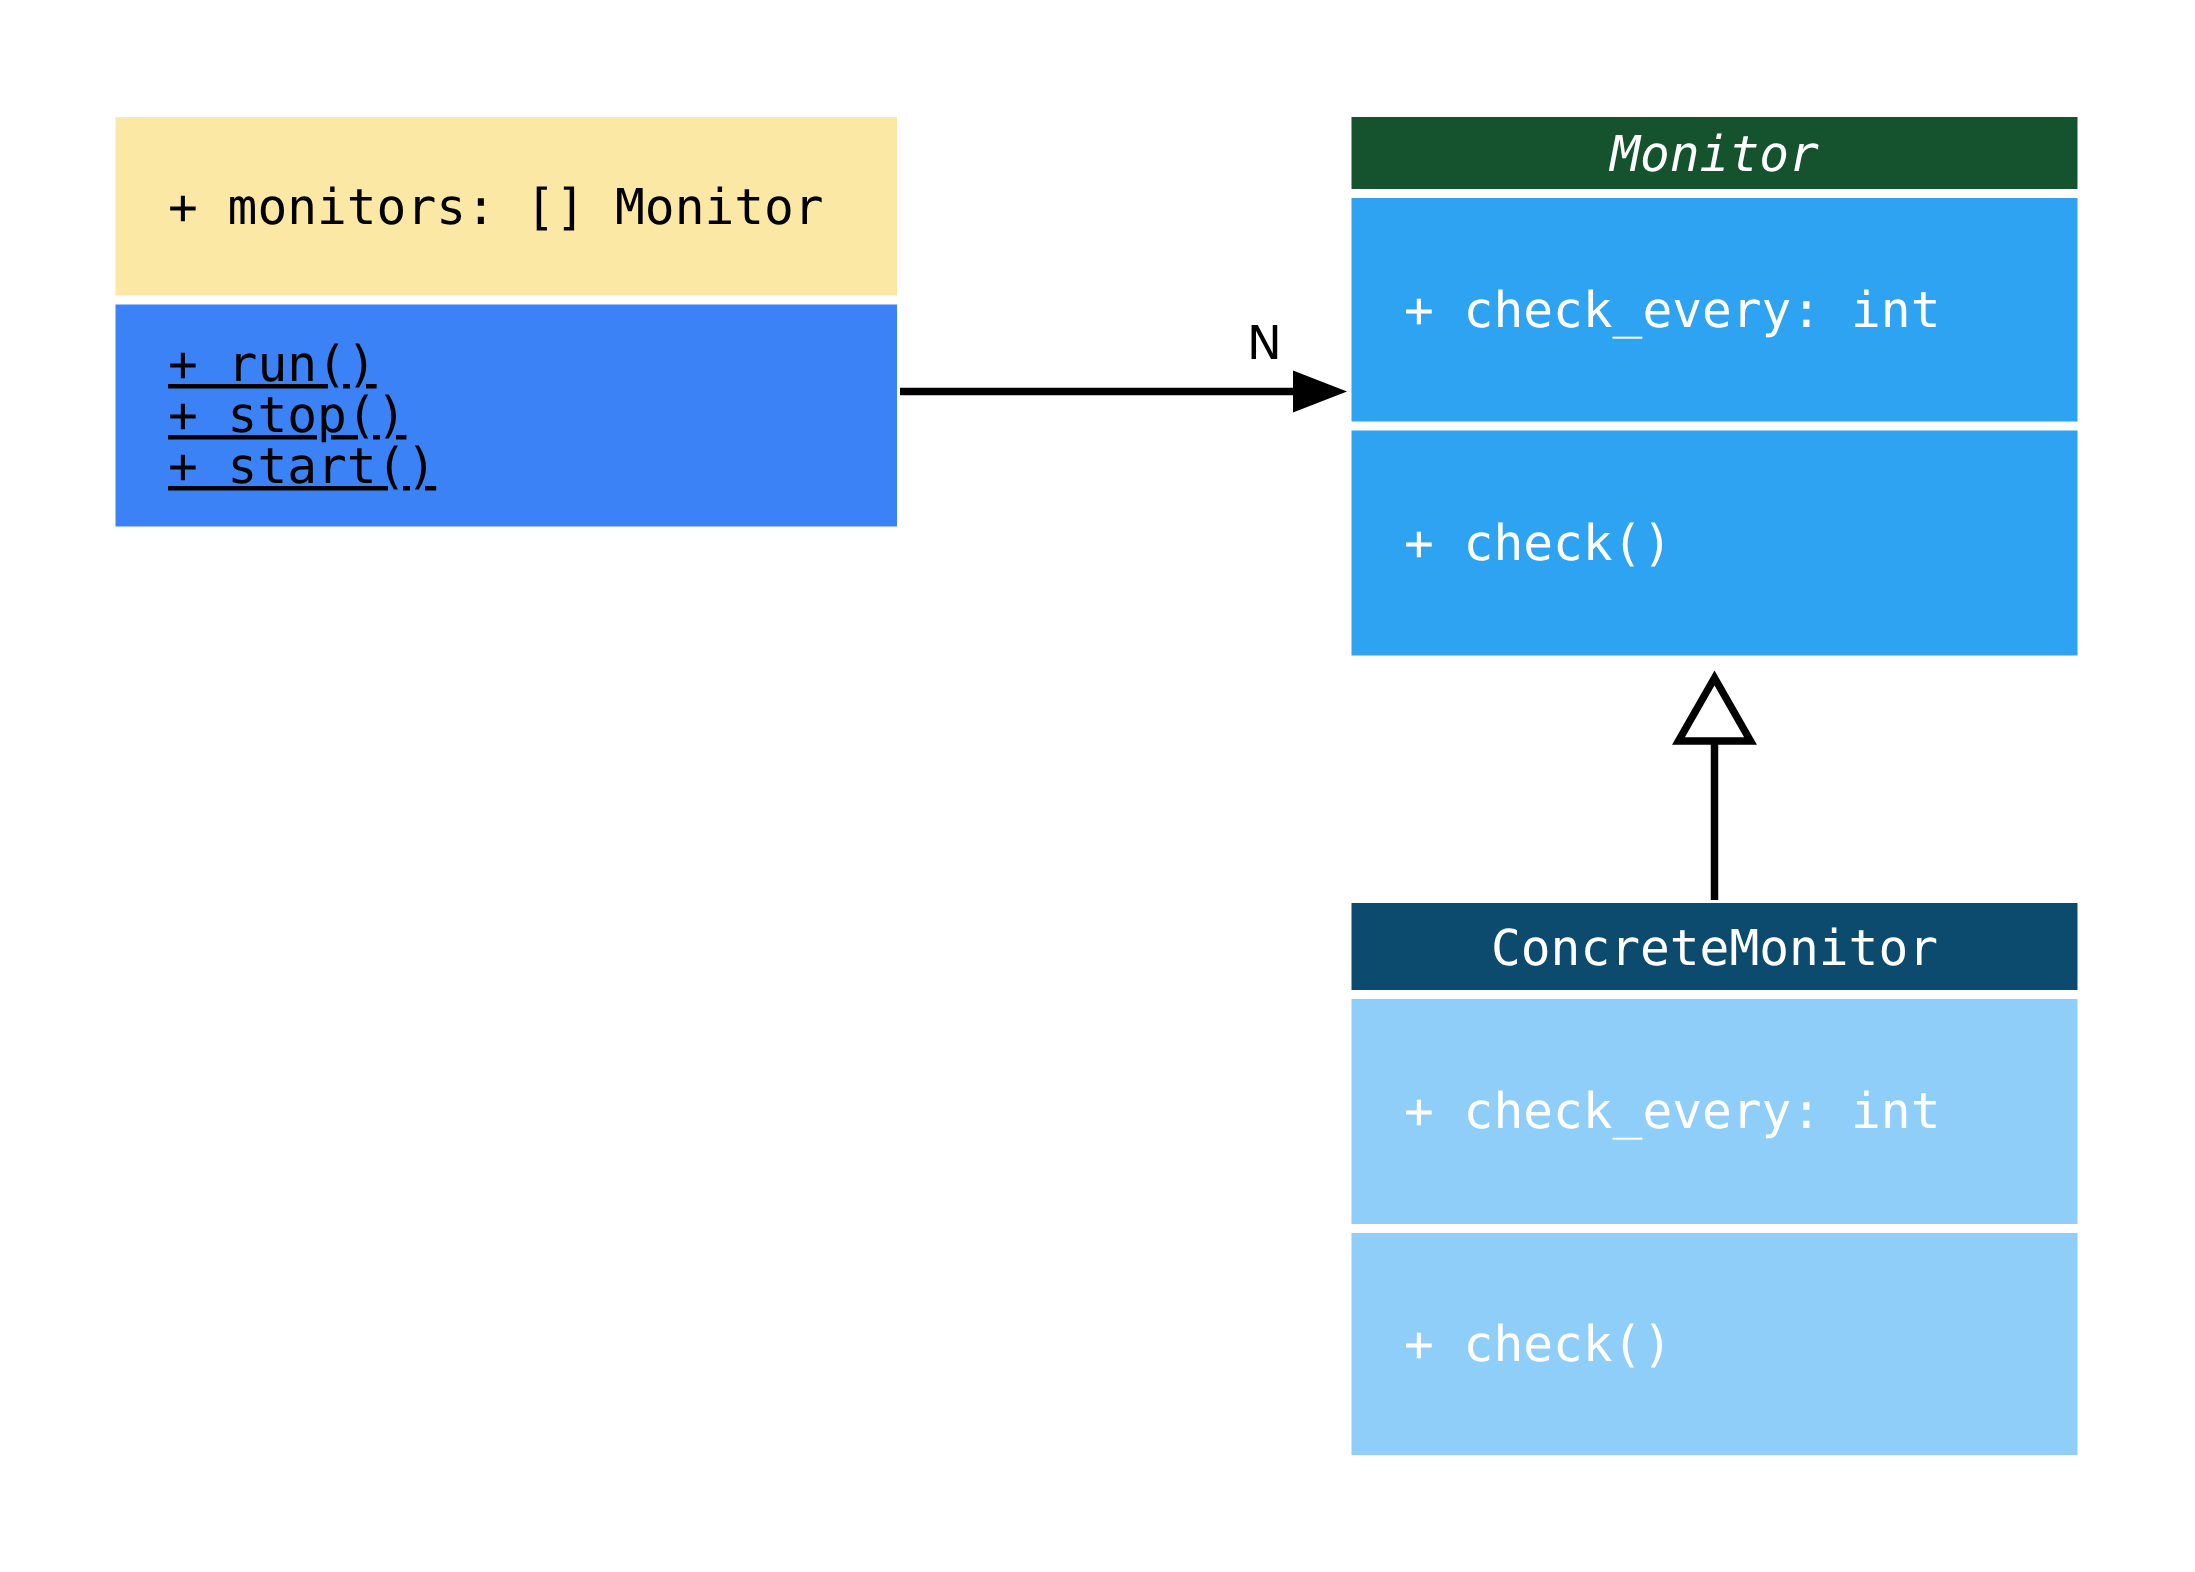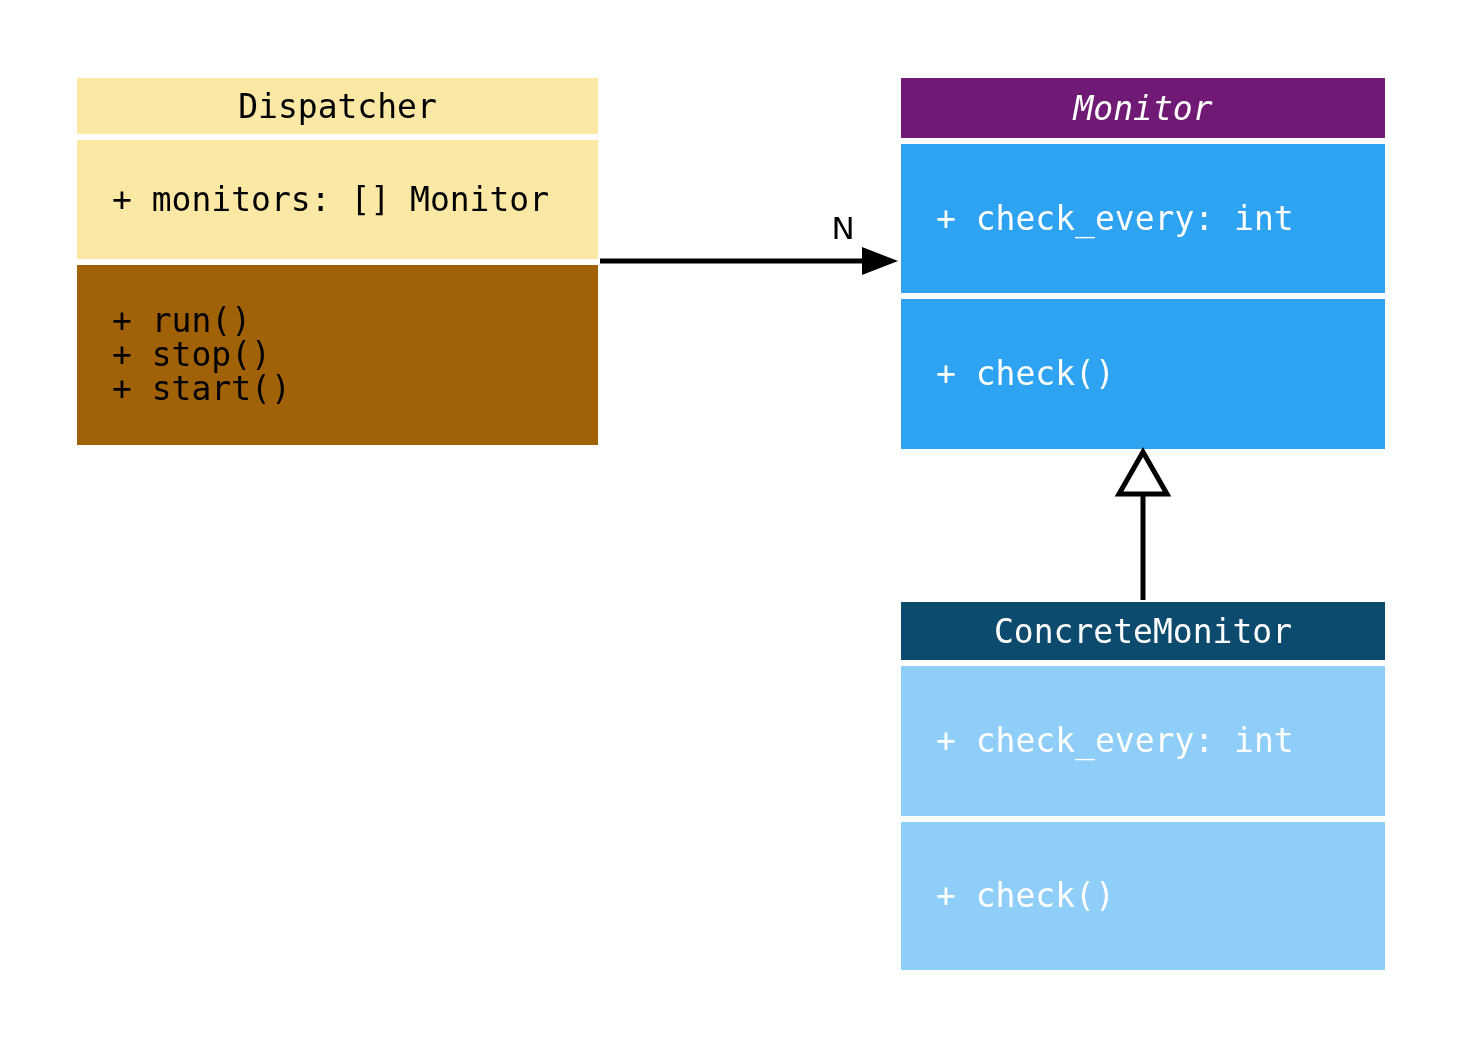--- a/index.html
+++ b/index.html
@@ -55,35 +55,32 @@
     font-size: 31px;
     fill: #000000;
   }
 </style>
 </head>
 <body>
 
 <div class="canvas">
 
   <div class="class-box" style="left: 77px; top: 78px; width: 521px; color: rgb(0, 0, 0);">
-    <div class="sec title-sec" style="height: 56px; background-color: rgb(251, 232, 164);">
-      <span style="font-style: normal;">Dispatcher</span>
-    </div>
     <div class="sec members-sec" style="height: 119px; background-color: rgb(251, 232, 164);">
       <div class="member-line">+ monitors: [] Monitor</div>
     </div>
-    <div class="sec members-sec" style="height: 180px; background-color: #a16207;">
+    <div class="sec members-sec" style="height: 148px; background-color: #3b82f6; text-decoration: underline;">
       <div class="member-line">+ run()</div>
       <div class="member-line">+ stop()</div>
       <div class="member-line">+ start()</div>
     </div>
   </div>
 
   <div class="class-box" style="left: 901px; top: 78px; width: 484px; color: rgb(255, 255, 255);">
-    <div class="sec title-sec" style="height: 60px; background-color: #701a75; text-align: center;">
+    <div class="sec title-sec" style="height: 48px; background-color: #14532d; text-align: center;">
       <span style="font-style: italic;">Monitor</span>
     </div>
     <div class="sec members-sec" style="height: 149px; background-color: rgb(46, 163, 242);">
       <div class="member-line">+ check_every: int</div>
     </div>
     <div class="sec members-sec" style="height: 150px; background-color: rgb(46, 163, 242);">
       <div class="member-line">+ check()</div>
     </div>
   </div>
 

